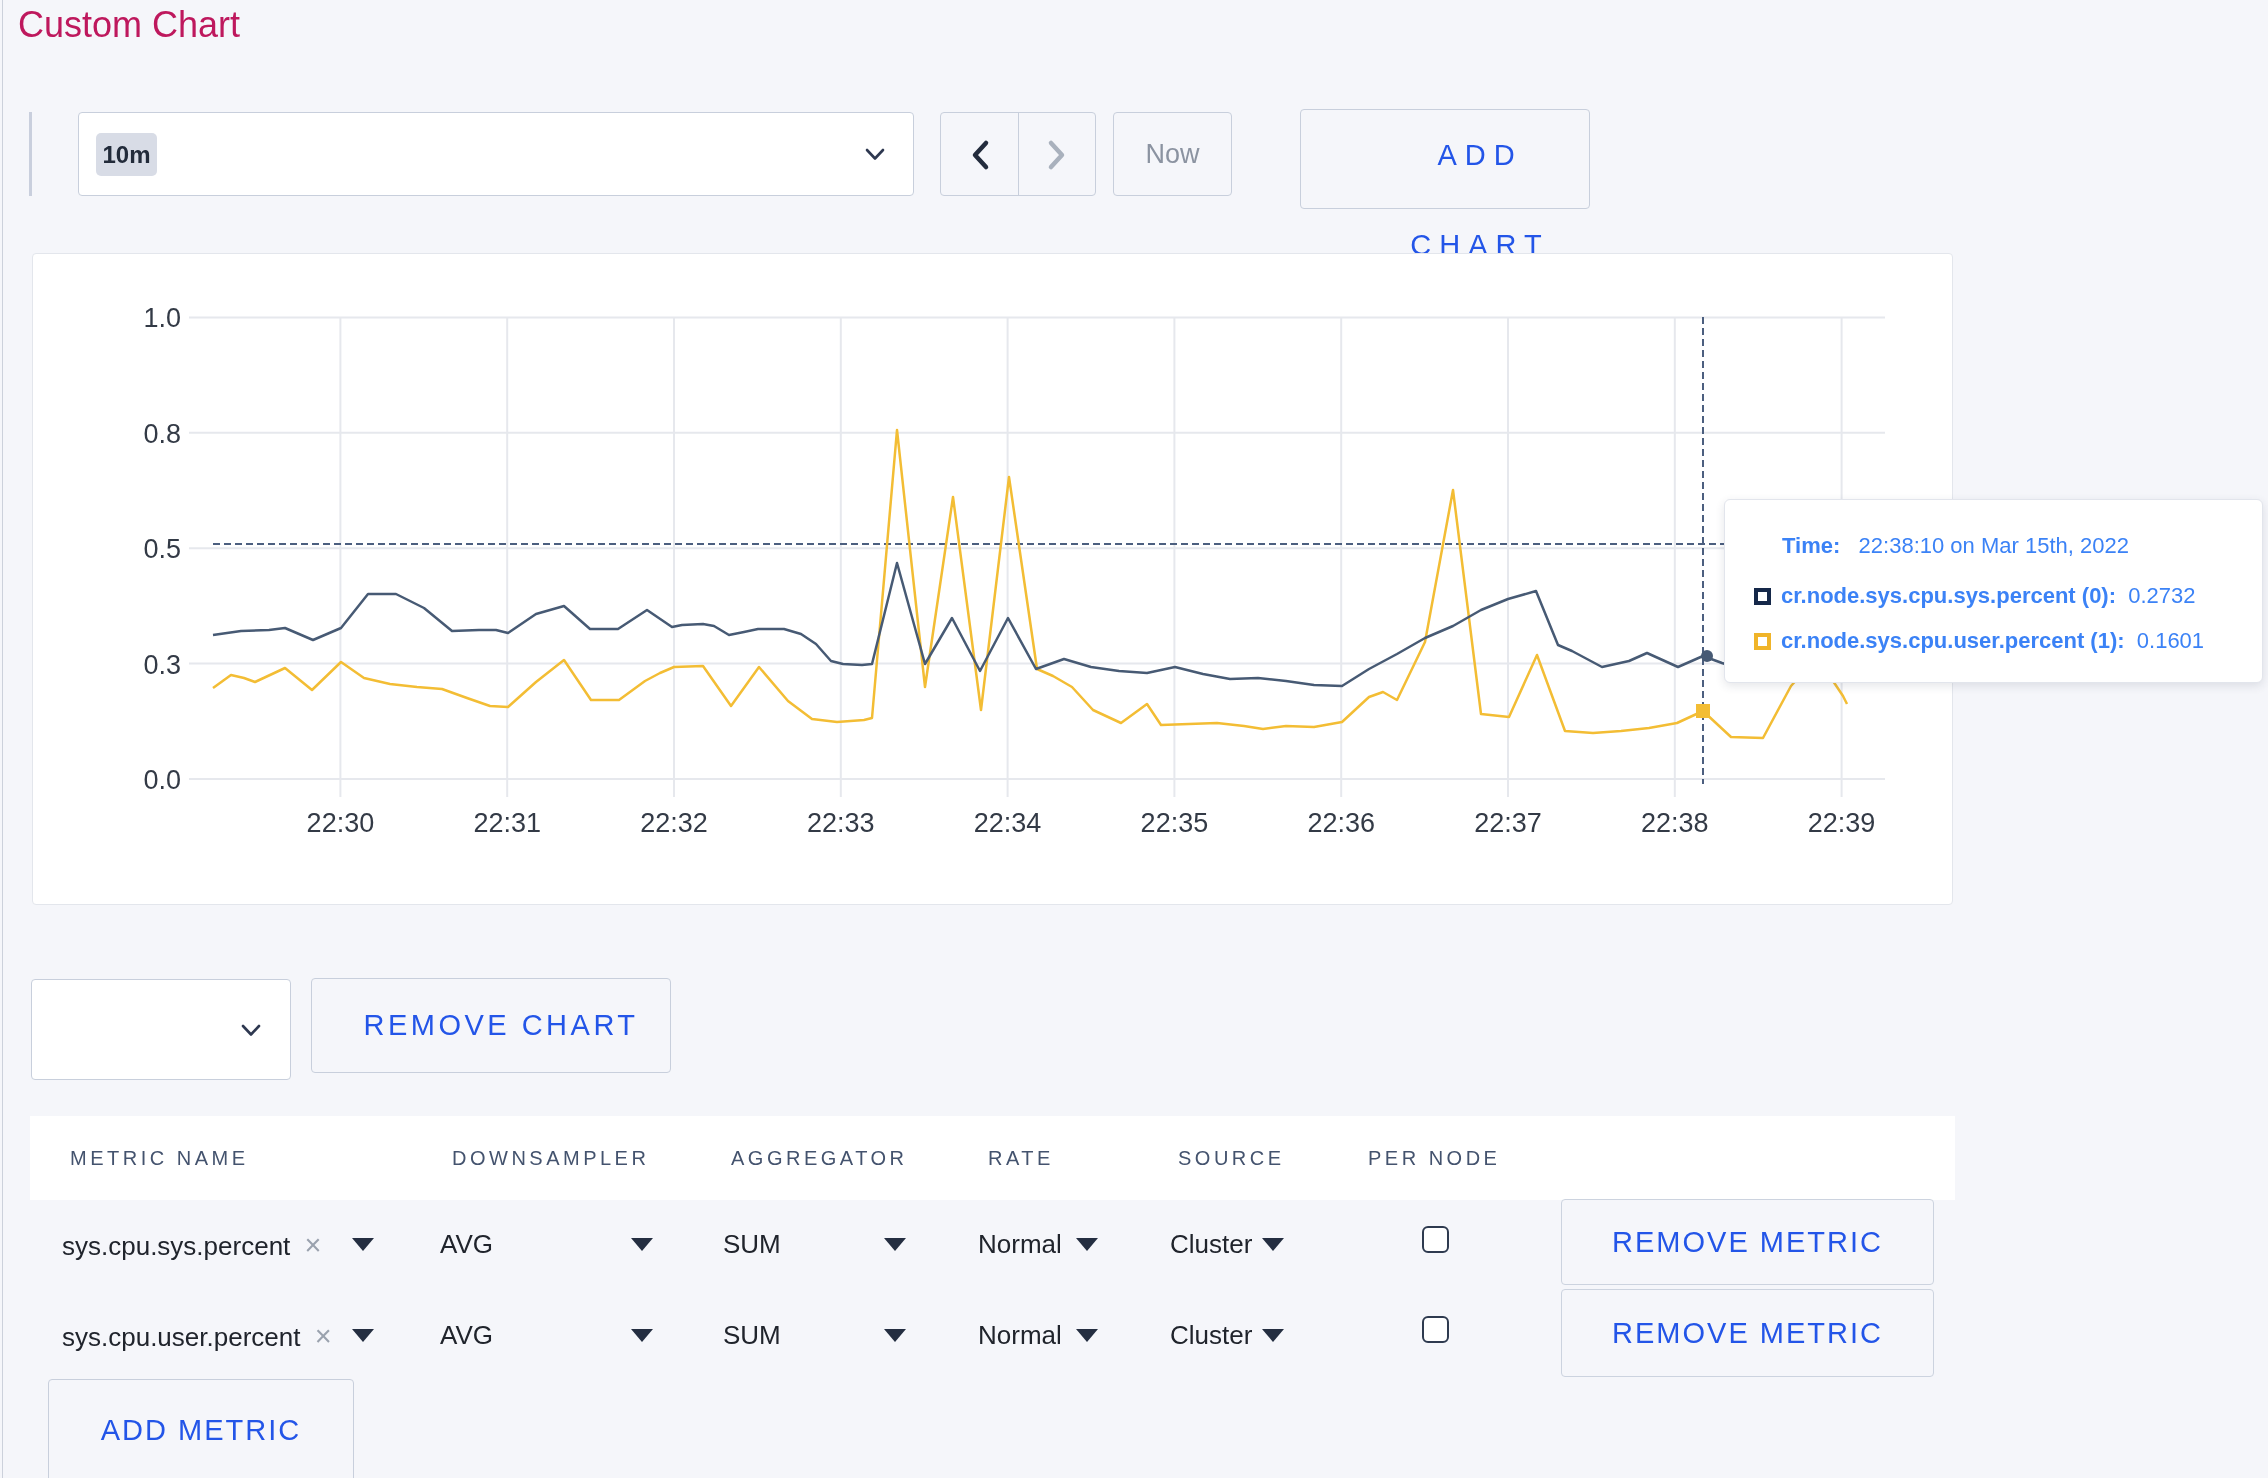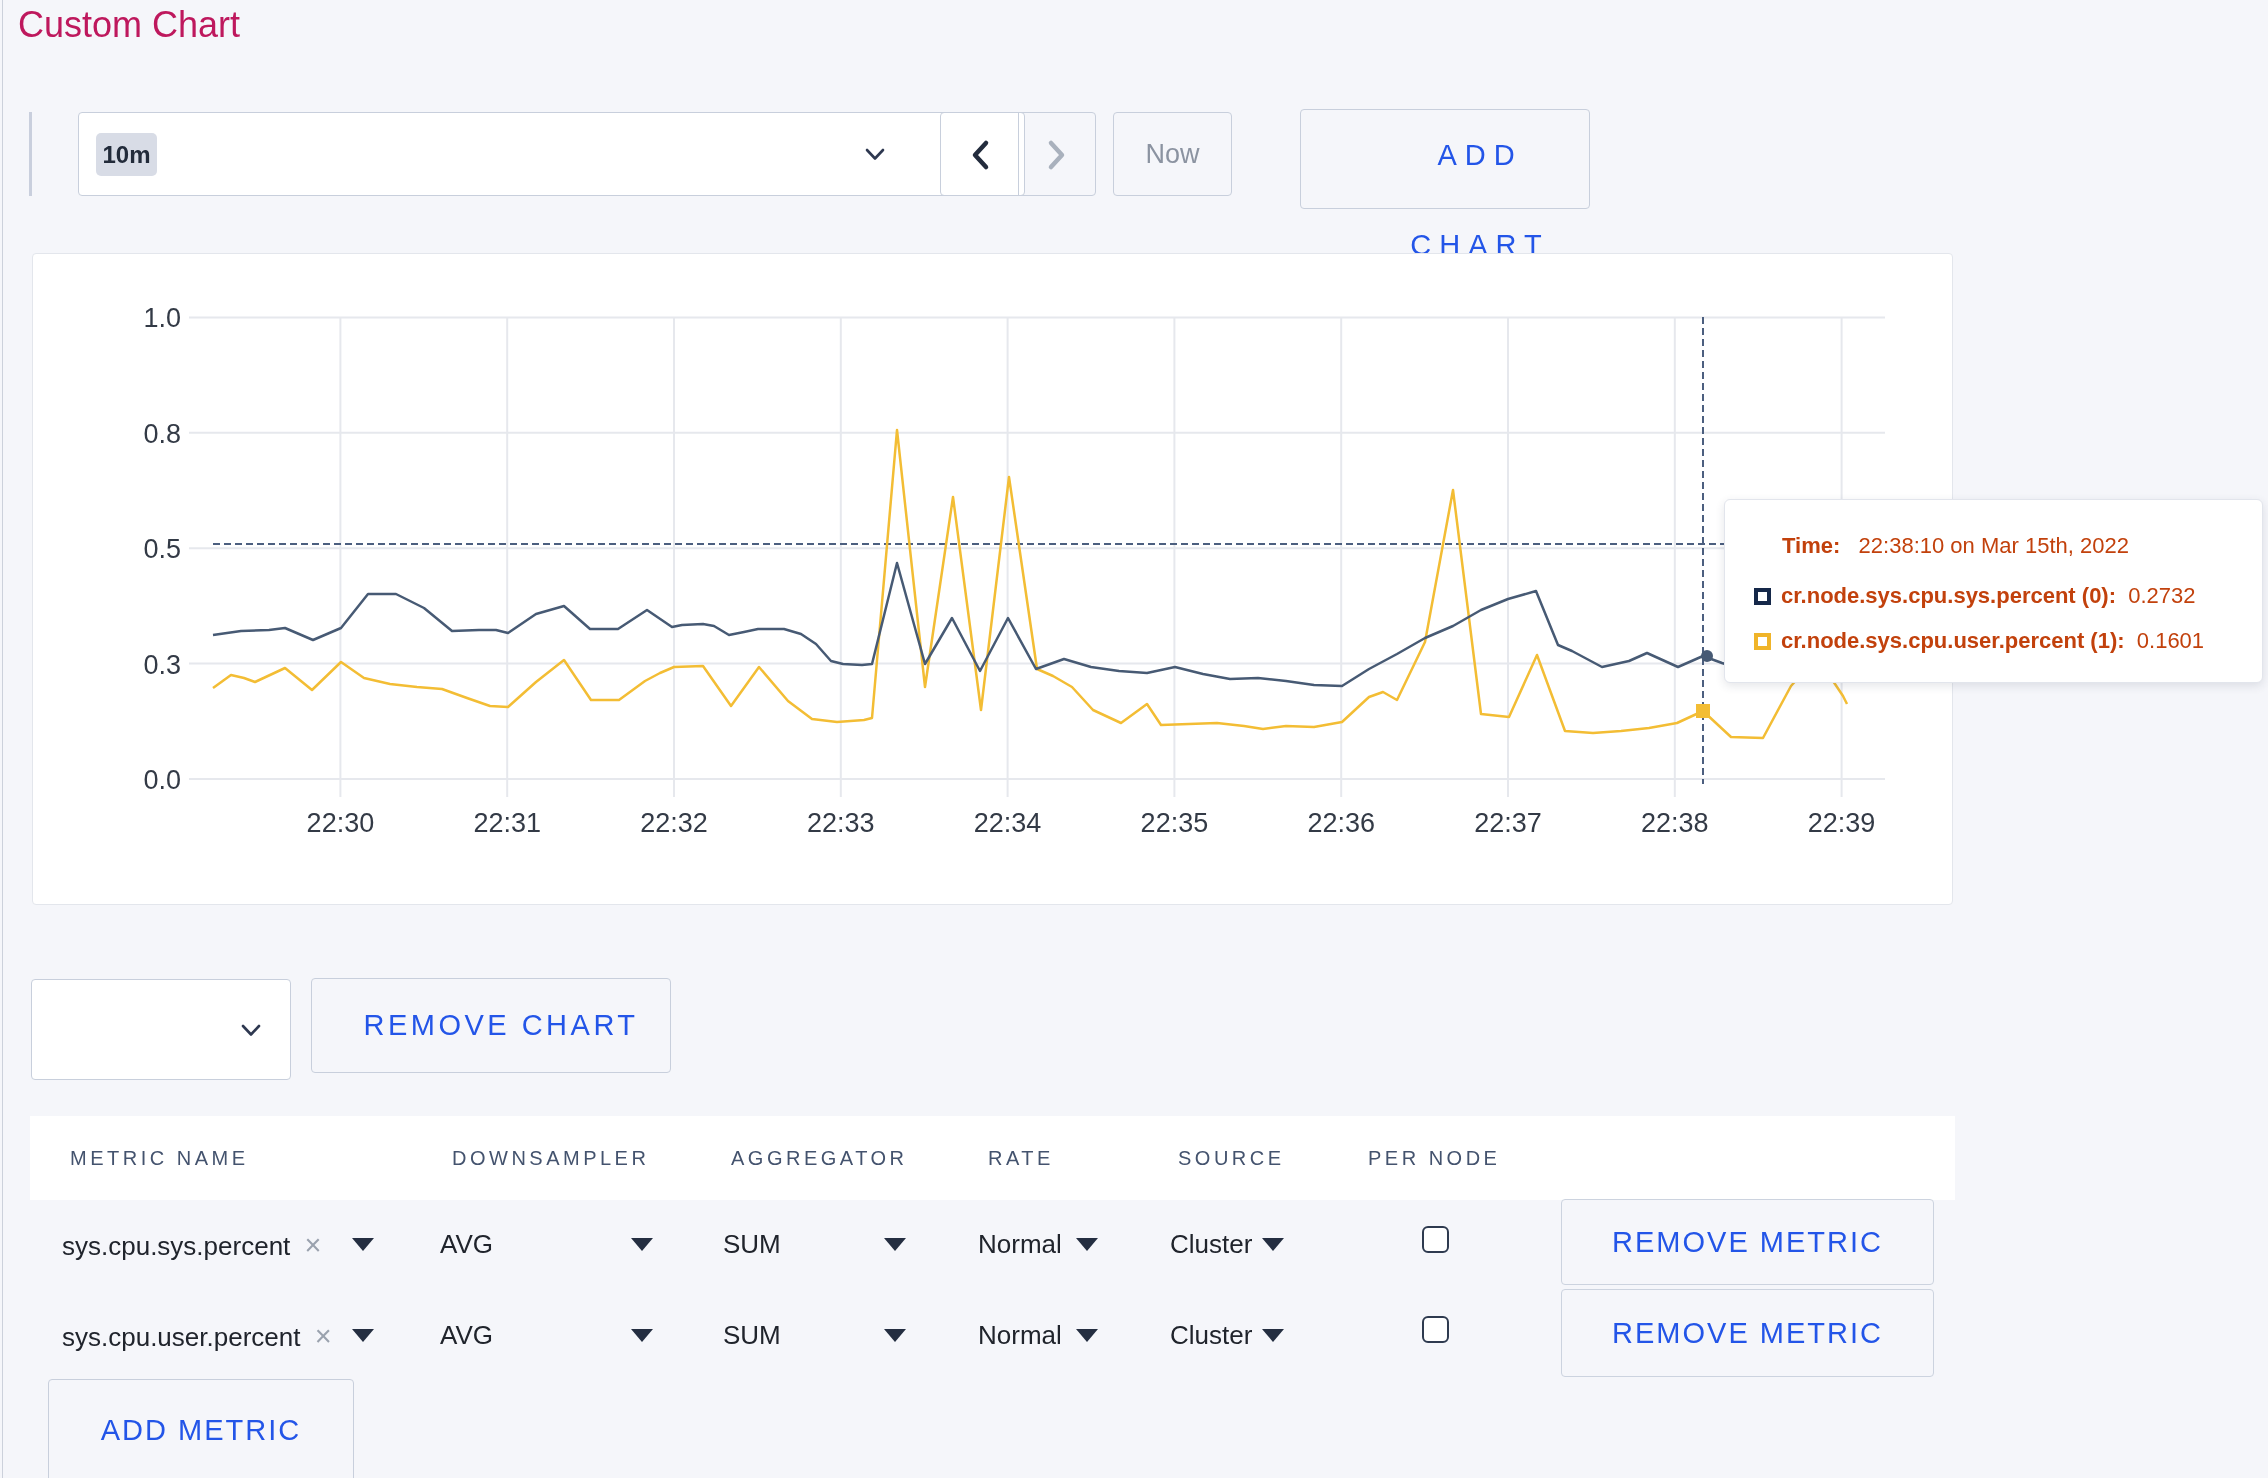--- a/index.html
+++ b/index.html
@@ -9,21 +9,21 @@
 .cell{position:absolute;font-size:26px;color:#20242c}
 .cbx{position:absolute;width:27px;height:27px;border:2.5px solid #2e3a4f;border-radius:6px;background:#fff}
 .rbtn{position:absolute;left:1561px;width:373px;border:1px solid #ccd3df;border-radius:4px;display:flex;align-items:center;justify-content:center}
 .hdr{position:absolute;top:0;height:84px;line-height:84px;font-size:20px;letter-spacing:3.5px;color:#44536e}
 </style></head>
 <body>
 <div class="abs" style="left:2px;top:0;width:1px;height:1478px;background:#ccd1db"></div>
 <div class="abs" style="left:18px;top:4px;font-size:36px;color:#be185d">Custom Chart</div>
 
 <div class="abs" style="left:29px;top:112px;width:3px;height:84px;background:#c9cfdd"></div>
-<div class="abs bord" style="left:78px;top:112px;width:947px;height:84px;background:#fff">
+<div class="abs bord" style="left:78px;top:112px;width:836px;height:84px;background:#fff">
   <span class="abs" style="left:17px;top:20px;width:61px;height:43px;background:#d8dce6;border-radius:5px;text-align:center;line-height:43px;font-size:24px;font-weight:bold;color:#222b3a">10m</span>
   <svg class="abs" style="left:786px;top:35px" width="20" height="13" viewBox="0 0 20 13">
       <path d="M2 2 L10 10.5 L18 2" fill="none" stroke="#2e3850" stroke-width="2.6" stroke-linecap="round" stroke-linejoin="round"></path>
     </svg>
 </div>
 <div class="abs bord" style="left:940px;top:112px;width:156px;height:84px">
   <div class="abs" style="left:77px;top:0;width:1px;height:82px;background:#c8cfdc"></div>
   <svg class="abs" style="left:28px;top:26px" width="22" height="32" viewBox="0 0 22 32">
       <path d="M17 4 L6 16 L17 28" fill="none" stroke="#232c3d" stroke-width="4.5" stroke-linecap="round" stroke-linejoin="round"></path>
     </svg>
@@ -69,21 +69,21 @@
 <text x="1808.6" y="578" text-anchor="middle" class="axlab">22:39</text>
 <line x1="180" y1="290" x2="1691" y2="290" stroke="#4c5f7f" stroke-width="2" stroke-dasharray="7 4"></line>
 <line x1="1670" y1="63" x2="1670" y2="530" stroke="#4c5f7f" stroke-width="2" stroke-dasharray="7 4"></line>
 <polyline points="180,434 198,421 211,424 222,428 252,414 279,436 308,408 331,424 357,430 384,433 409,435 434,444 457,452 475,453 503,428 531,406 558,446 586,446 612,427 627,419 641,413 670,412 698,452 726,413 755,447 779,465 804,468 831,466 839,464 864,176 892,433 920,243 948,456 976,223 1004,415 1020,422 1039,433 1060,456 1088,469 1114,450 1128,471 1156,470 1184,469 1211,472 1230,475 1253,472 1281,473 1309,468 1336,443 1350,438 1364,446 1392,388 1420,236 1448,460 1476,463 1504,401 1532,477 1560,479 1588,477 1616,474 1644,469 1670,457 1698,483 1730,484 1758,432 1784,403 1810,442 1814,450" fill="none" stroke="#f3bd34" stroke-width="2.5" stroke-linejoin="round"></polyline>
 <polyline points="180,381 208,377 236,376 252,374 280,386 308,374 335,340 363,340 391,354 419,377 446,376 463,376 475,379 503,360 531,352 557,375 585,375 614,356 639,373 649,371 670,370 681,372 696,381 711,378 725,375 751,375 768,380 783,390 798,407 810,410 829,411 839,410 864,309 892,410 919,364 947,417 975,364 1003,415 1031,405 1058,413 1086,417 1114,419 1142,413 1170,420 1197,425 1225,424 1253,427 1281,431 1309,432 1336,415 1364,400 1392,384 1420,372 1448,356 1475,345 1503,337 1525,391 1539,397 1569,413 1596,407 1614,399 1645,413 1670,402 1689,409 1708,415 1738,419 1768,415 1793,407 1814,404" fill="none" stroke="#475a74" stroke-width="2.5" stroke-linejoin="round"></polyline>
 <circle cx="1674" cy="402" r="6" fill="#475a74"></circle>
 <rect x="1663" y="450" width="14" height="14" fill="#f3bd34"></rect>
 </svg>
 </div>
 
-<div class="abs" style="left:1724px;top:499px;width:539px;height:184px;background:#fff;border:1px solid #e2e5ec;border-radius:6px;box-shadow:0 3px 10px rgba(40,50,70,0.12);color:#c2410c;font-size:22px">
+<div class="abs" style="left:1724px;top:499px;width:539px;height:184px;background:#fff;border:1px solid #e2e5ec;border-radius:6px;box-shadow:0 3px 10px rgba(40,50,70,0.12);color:#3b82f6;font-size:22px">
   <div class="abs" style="left:57px;top:33px"><b>Time:</b>&nbsp;&nbsp; 22:38:10 on Mar 15th, 2022</div>
   <div class="abs" style="left:29px;top:88px;width:17px;height:17px;border:4px solid #152849"></div>
   <div class="abs" style="left:56px;top:83px"><b>cr.node.sys.cpu.sys.percent (0):</b>&nbsp; 0.2732</div>
   <div class="abs" style="left:29px;top:133px;width:17px;height:17px;border:4px solid #f0b429"></div>
   <div class="abs" style="left:56px;top:128px"><b>cr.node.sys.cpu.user.percent (1):</b>&nbsp; 0.1601</div>
 </div>
 
 <div class="abs bord" style="left:31px;top:979px;width:260px;height:101px;background:#fff">
   <svg class="abs" style="left:209px;top:44px" width="20" height="13" viewBox="0 0 20 13">
       <path d="M2 2 L10 10.5 L18 2" fill="none" stroke="#2e3850" stroke-width="2.6" stroke-linecap="round" stroke-linejoin="round"></path>

